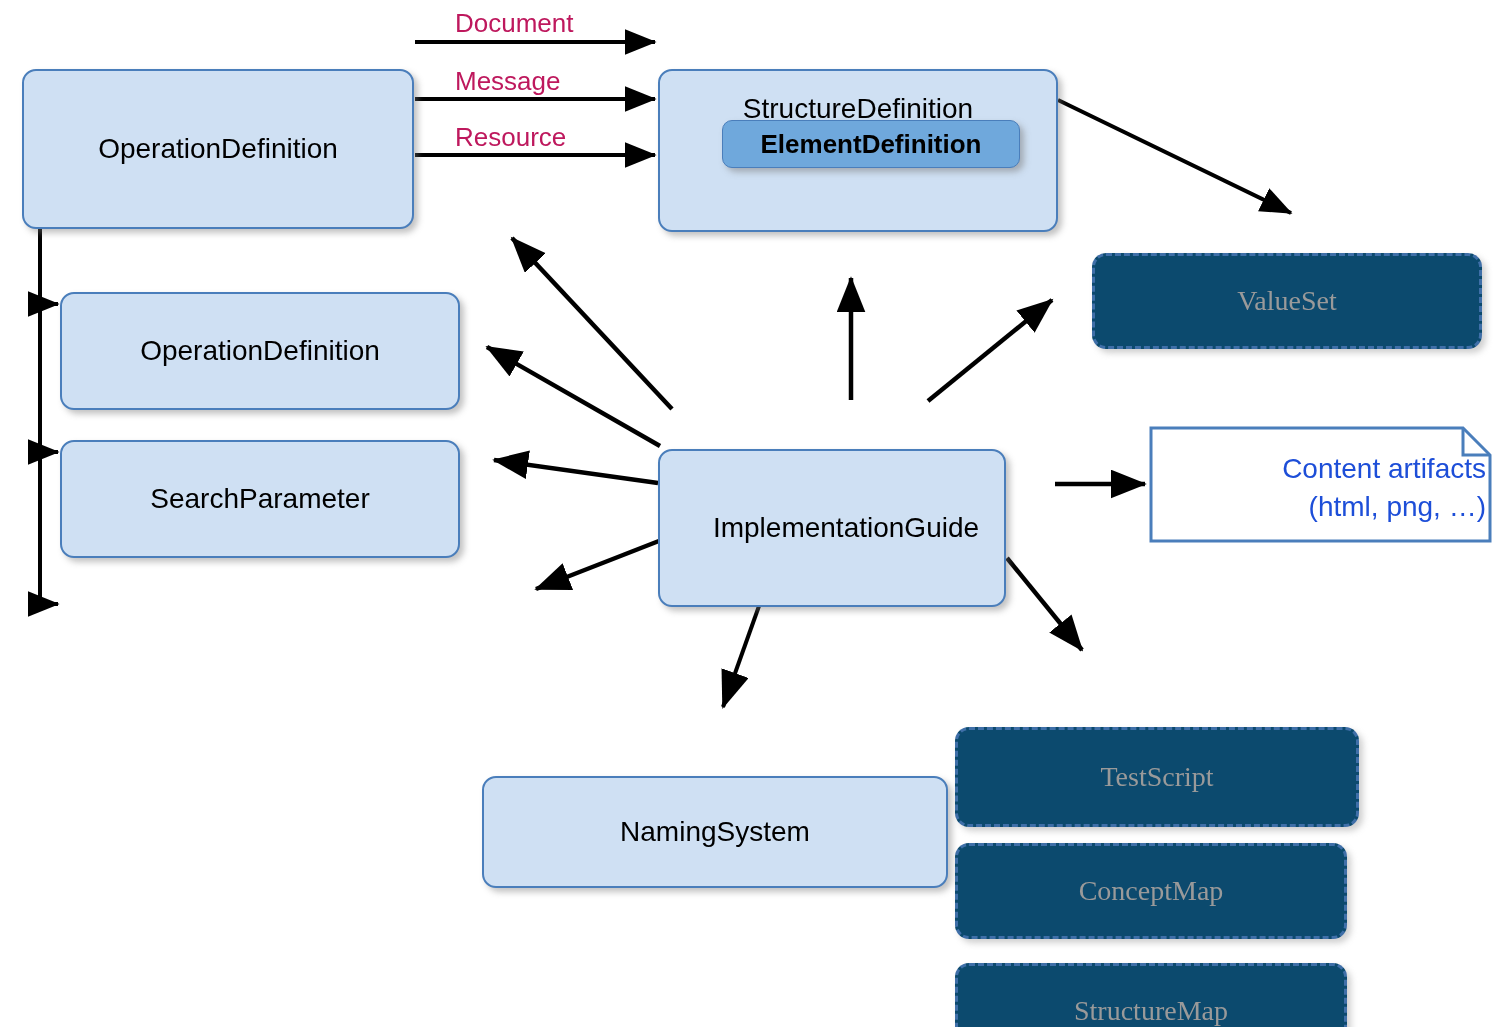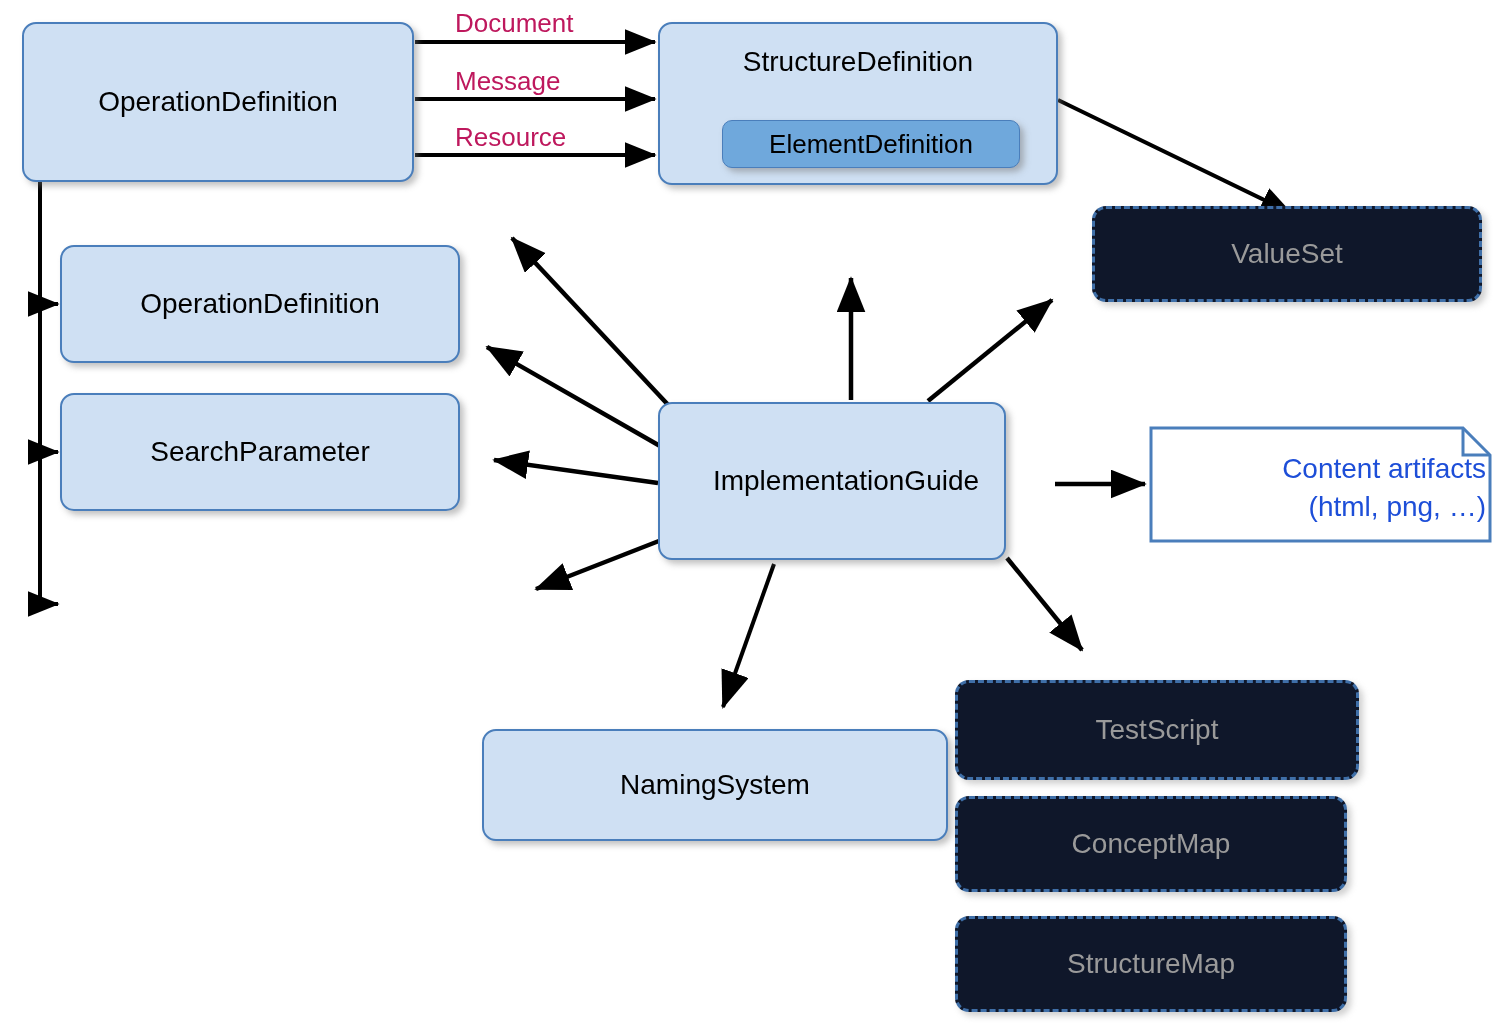--- a/index.html
+++ b/index.html
@@ -27,47 +27,50 @@
     height: 1027px;
   }
   .node {
     position: absolute;
     box-sizing: border-box;
     display: flex;
     align-items: center;
     justify-content: center;
     text-align: left;
     z-index: 3;
+    margin-top: 47px;
   }
   .node-solid {
     background: #cfe0f3;
     border: 2px solid #4a7ebb;
     border-radius: 14px;
     box-shadow: 4px 4px 6px rgba(120,120,120,0.45);
     color: #000000;
   }
   .node-dashed {
-    background: #0f172a;
+    background: #0c4a6e;
     border: 3px dashed #3f6fa8;
     border-radius: 14px;
     box-shadow: 4px 4px 6px rgba(150,150,150,0.45);
     color: #9a9a9a;
+    font-family: Liberation Serif, serif;
   }
   .node-inner-dark {
     position: absolute;
     background: #6fa8dc;
     border: 1.5px solid #4a7ebb;
     border-radius: 10px;
     box-shadow: 4px 4px 6px rgba(120,120,120,0.5);
     display: flex;
     align-items: center;
     justify-content: center;
     color: #000000;
     box-sizing: border-box;
     z-index: 4;
+    font-weight: bold;
   }
   .note-text {
     position: absolute;
     color: #1d4ed8;
     line-height: 1.35;
     z-index: 4;
     text-align: right;
     white-space: pre-line;
   }
   .edge-label {

